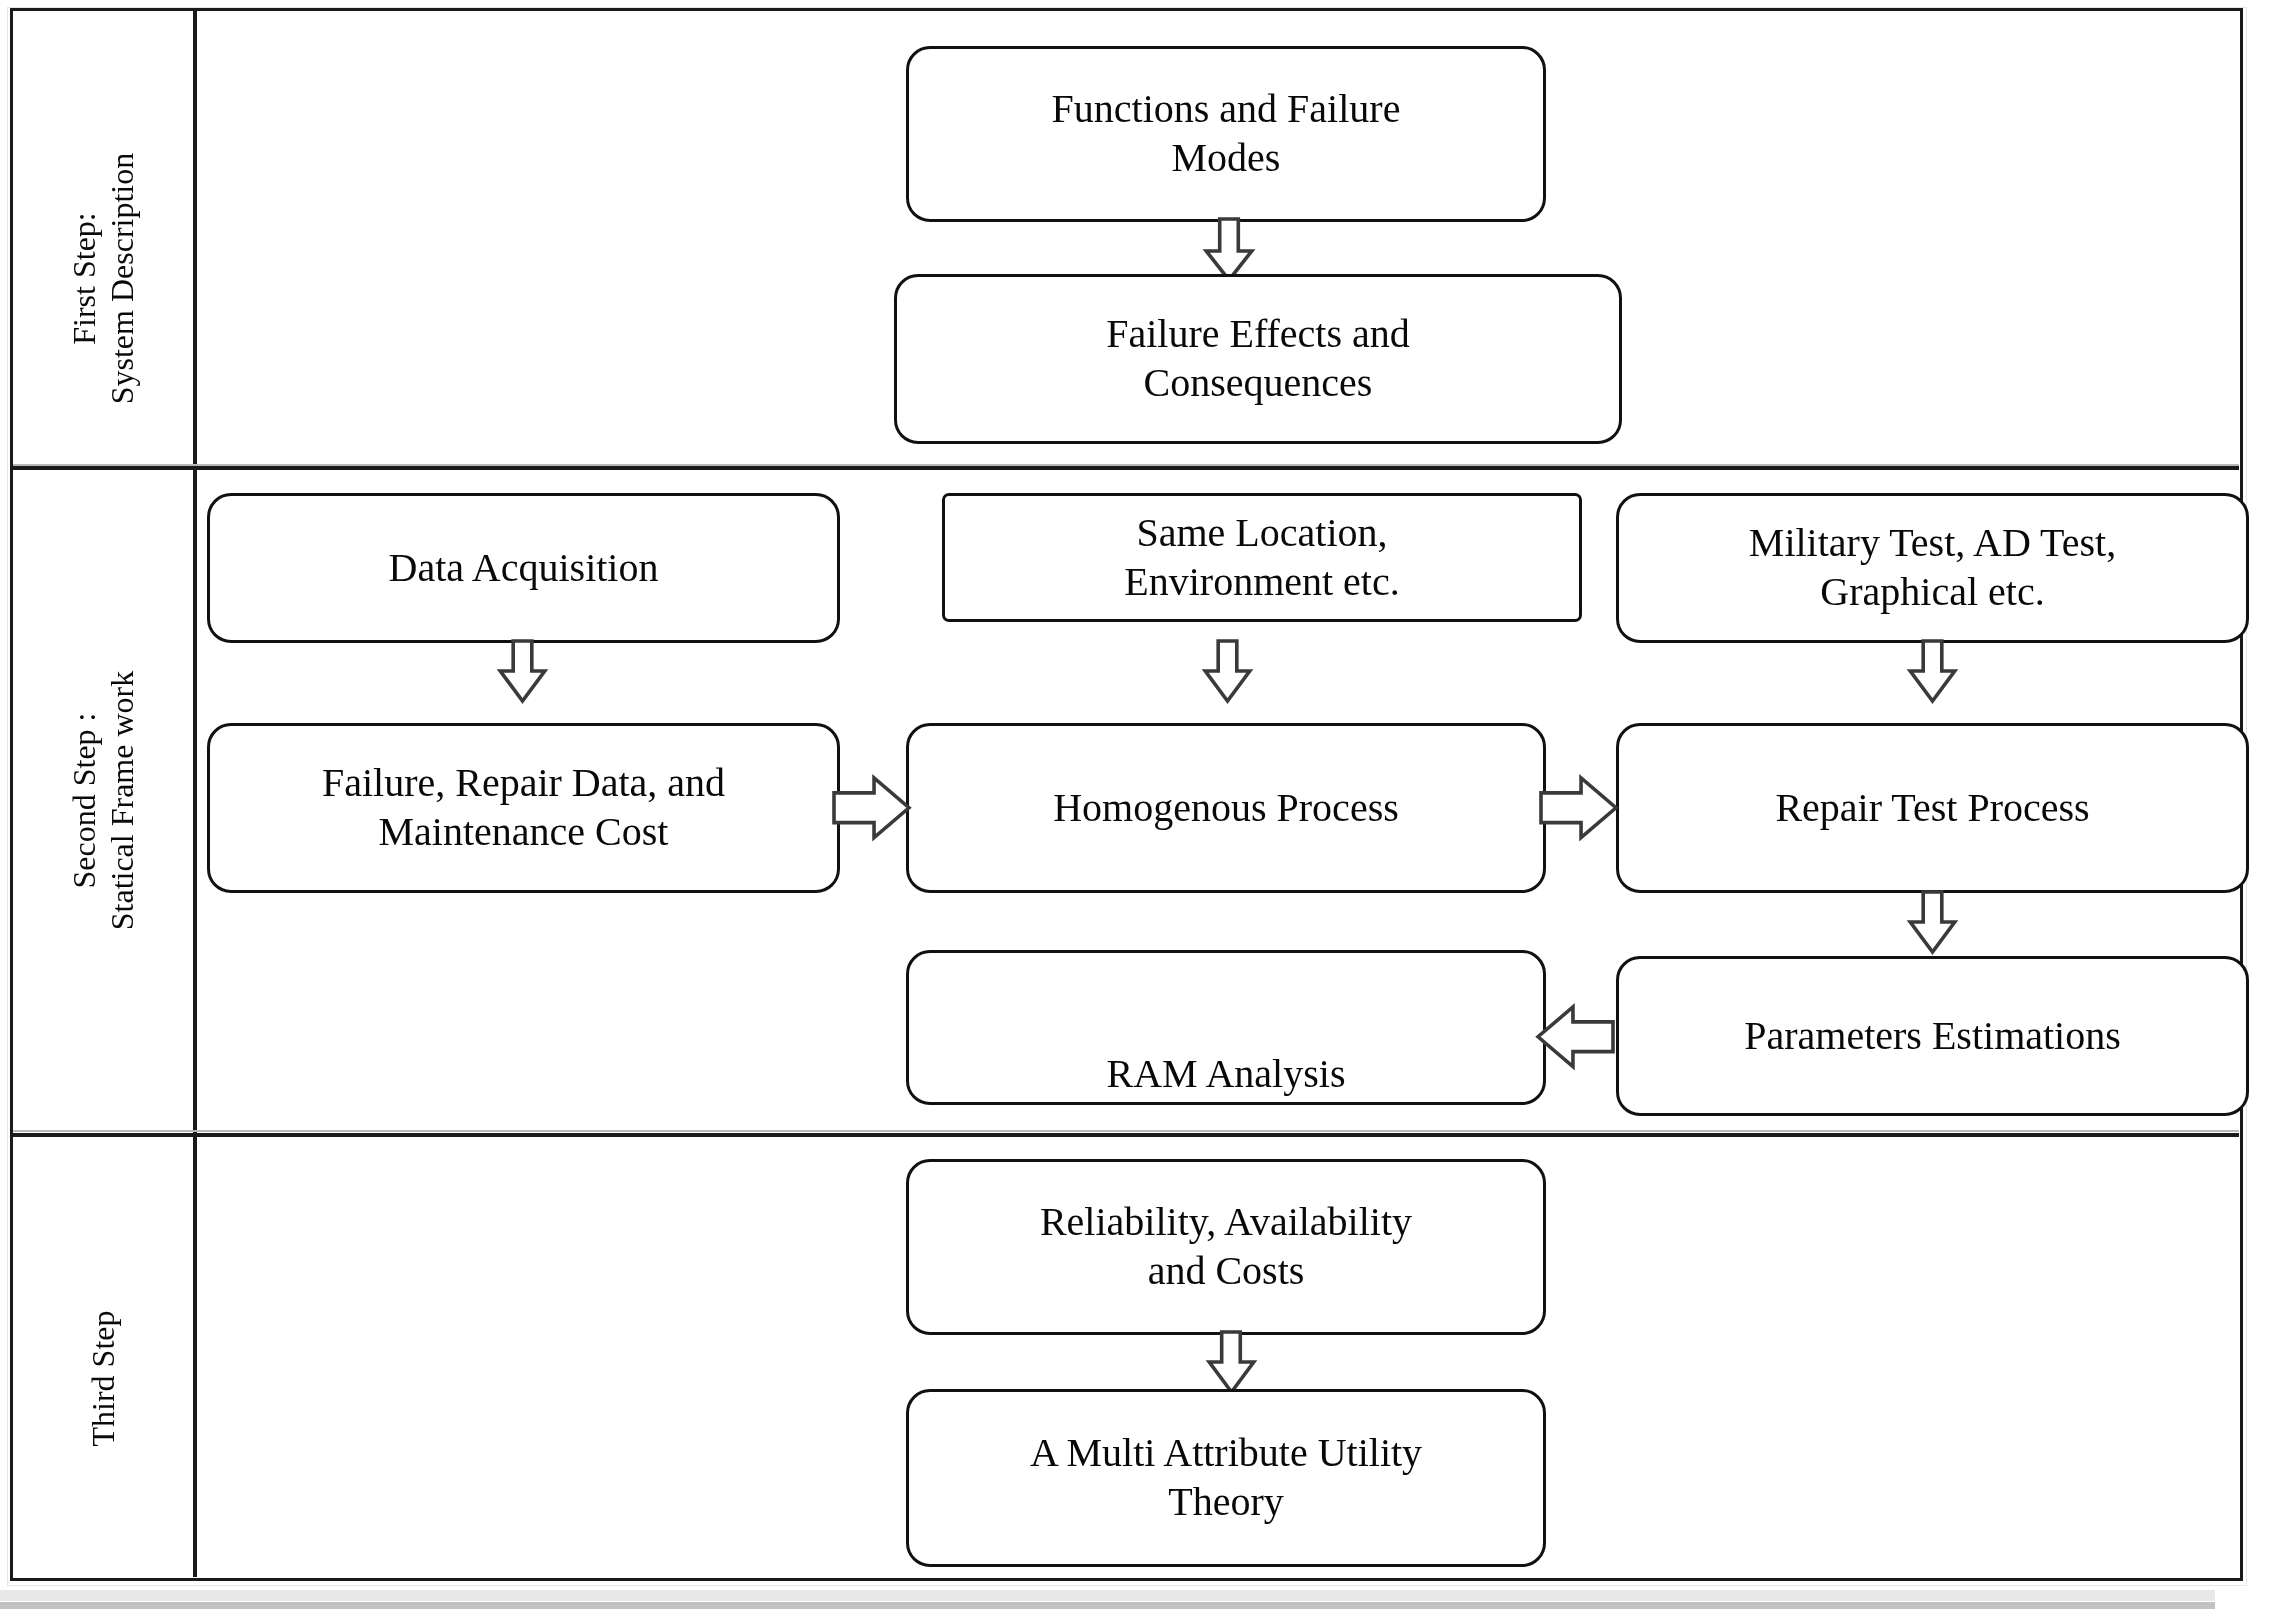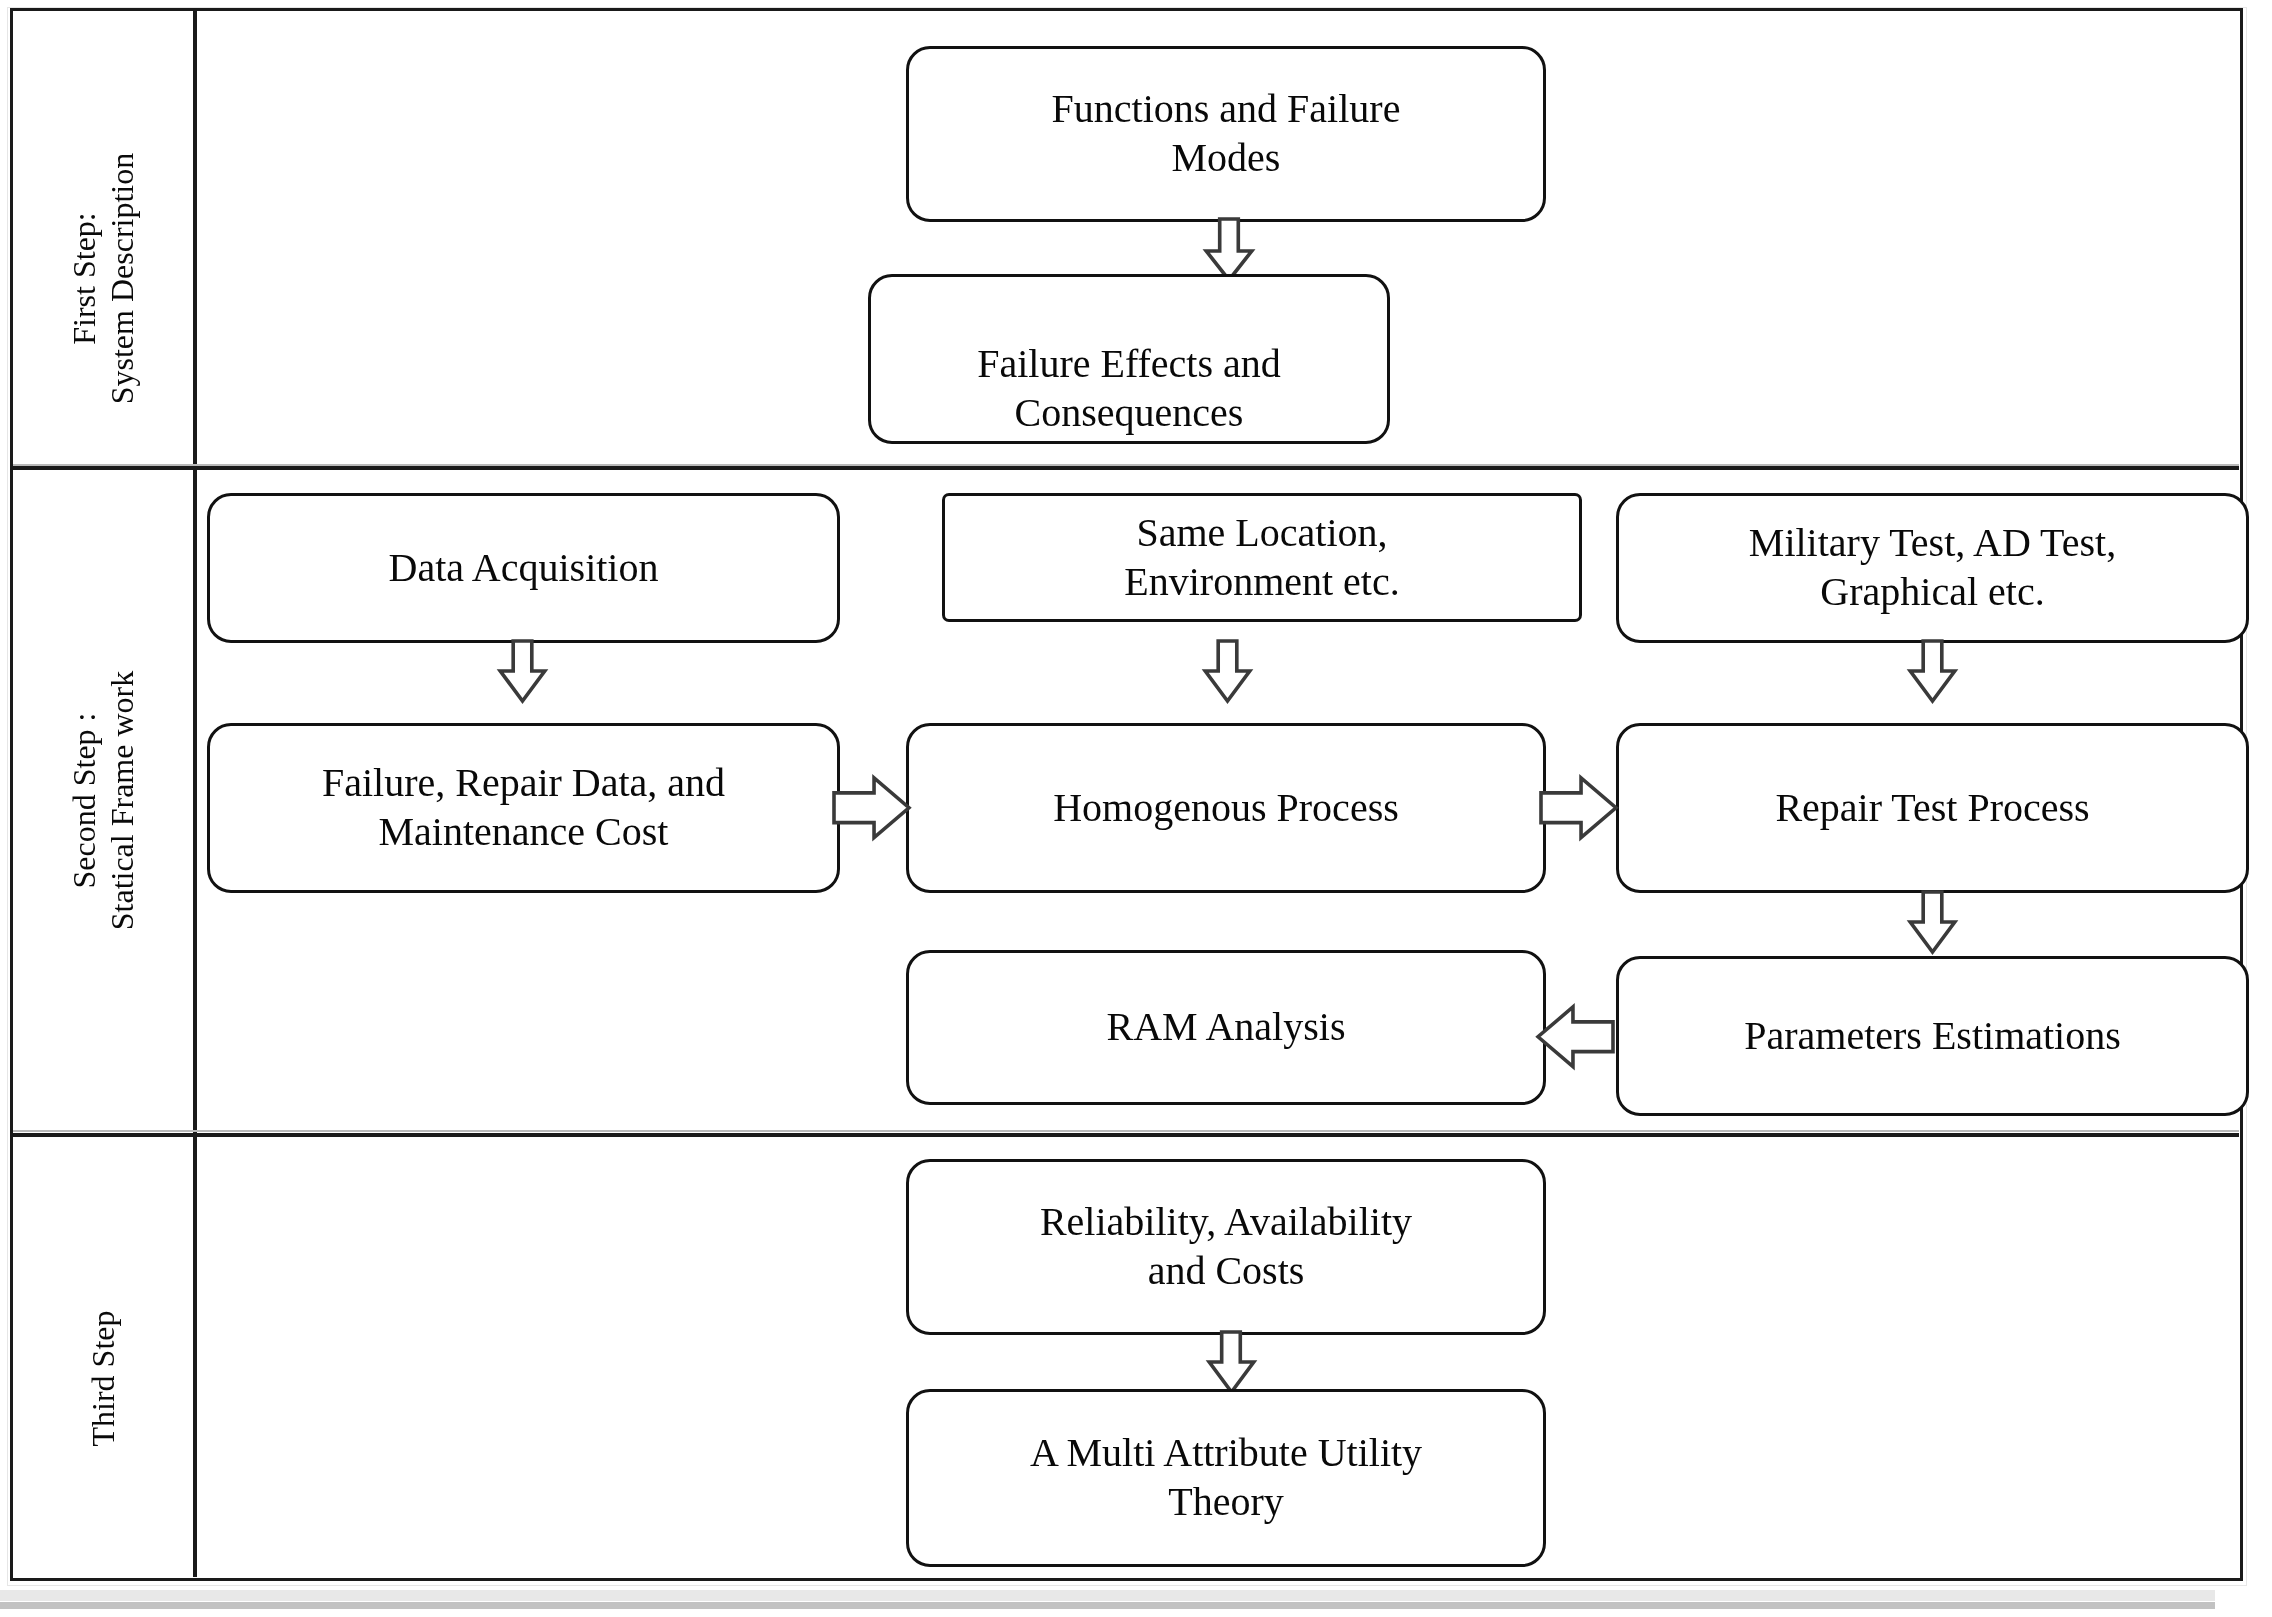--- a/index.html
+++ b/index.html
@@ -146,21 +146,21 @@
     <span class="pbox-text">Functions and Failure
 Modes</span>
   </div>
 
   <div class="arrow" style="left:1198px; top:219px;">
     <svg width="62" height="62" viewBox="0 0 120 120">
       <polygon points="42,0 78,0 78,62 104,62 60,118 16,62 42,62" fill="#ffffff" stroke="#3a3a3a" stroke-width="7"></polygon>
     </svg>
   </div>
 
-  <div class="pbox" style="left:868px; top:274px; width:522px; height:170px;align-items:flex-end;">
+  <div class="pbox" style="left:894px; top:274px; width:728px; height:170px;">
     <span class="pbox-text">Failure Effects and
 Consequences</span>
   </div>
 
   <div class="pbox" style="left:207px; top:493px; width:633px; height:150px;">
     <span class="pbox-text">Data Acquisition</span>
   </div>
 
   <div class="pbox" style="left:942px; top:493px; width:640px; height:129px;border-radius:7px;">
     <span class="pbox-text">Same Location,
@@ -214,21 +214,21 @@
       <polygon points="0,48 78,48 78,19 146,77 78,135 78,106 0,106" fill="#ffffff" stroke="#3a3a3a" stroke-width="7"></polygon>
     </svg>
   </div>
 
   <div class="arrow" style="left:1903px; top:892px;">
     <svg width="59" height="61" viewBox="0 0 114 118">
       <polygon points="39,0 75,0 75,58 100,58 57,116 14,58 39,58" fill="#ffffff" stroke="#3a3a3a" stroke-width="7"></polygon>
     </svg>
   </div>
 
-  <div class="pbox" style="left:906px; top:950px; width:640px; height:155px;">
+  <div class="pbox" style="left:906px; top:950px; width:640px; height:155px;align-items:flex-end;">
     <span class="pbox-text">RAM Analysis</span>
   </div>
 
   <div class="pbox" style="left:1616px; top:956px; width:633px; height:160px;">
     <span class="pbox-text">Parameters Estimations</span>
   </div>
 
   <div class="arrow" style="left:1536px; top:997px;">
     <svg width="77" height="80" viewBox="0 0 150 155">
       <polygon points="150,48 72,48 72,19 4,77 72,135 72,106 150,106" fill="#ffffff" stroke="#3a3a3a" stroke-width="7"></polygon>

